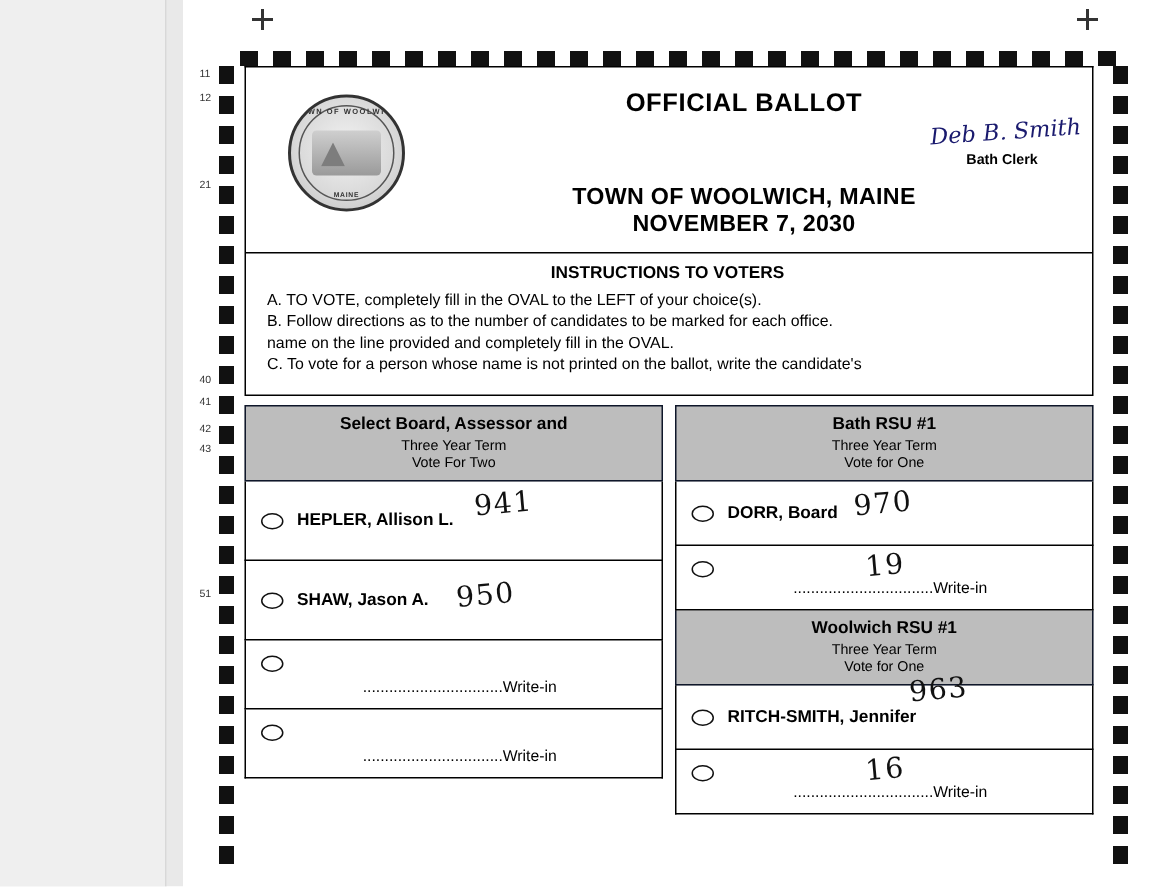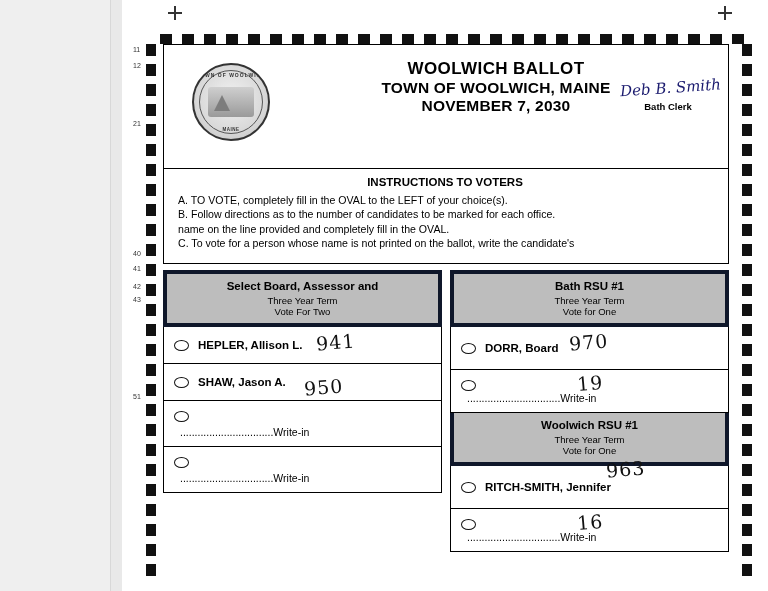--- a/index.html
+++ b/index.html
@@ -77,21 +77,21 @@
   }
   .title-block{
     position:absolute;left:110px;right:10px;top:14px;text-align:center;
   }
   .t-official{
     font-size:17px;font-weight:bold;letter-spacing:.4px;
   }
   .t-line{
     font-size:15.5px;font-weight:bold;margin-top:6px;letter-spacing:.2px;
   }
-  .t-line2{font-size:15.5px;font-weight:bold;letter-spacing:.2px;}
+  .t-line2{font-size:15.5px;font-weight:bold;letter-spacing:.2px;margin-top:44px;}
   .t-line3{font-size:15.5px;font-weight:bold;letter-spacing:.2px;}
   .clerk{
     position:absolute;right:12px;top:34px;width:96px;text-align:center;
   }
   .sig{
     font-family:"DejaVu Serif", serif;
     font-style:italic;
     font-size:15px;
     color:#1a1a6e;
     transform:rotate(-4deg);
@@ -115,51 +115,51 @@
   }
   .columns{
     position:relative;
     margin-top:6px;
     display:flex;
     gap:8px;
   }
   .col{width:50%;box-sizing:border-box;}
   .contest-head{
     background:#bdbdbd;
-    border:4px solid #0f172a;
+    border:1px solid #0f172a;
     text-align:center;
     padding:5px 4px 6px 4px;
     box-sizing:border-box;
   }
   .ch-title{font-size:11.5px;font-weight:bold;line-height:14px;}
   .ch-term{font-size:9.5px;margin-top:2px;}
   .ch-vote{font-size:9.5px;}
   .cand{
     border:1px solid #000;
     border-top:none;
-    height:37px;
+    height:53px;
     box-sizing:border-box;
     position:relative;
     display:flex;
     align-items:center;
     padding-left:10px;
   }
   .oval{
     width:13px;height:9px;border:1.4px solid #111;border-radius:50%;
     flex:0 0 auto;margin-right:9px;
   }
   .cname{font-size:11.5px;font-weight:bold;}
   .writein{
     border:1px solid #000;border-top:none;height:46px;
     box-sizing:border-box;position:relative;
     display:flex;align-items:center;padding-left:10px;
   }
   .wline{
     position:absolute;left:16px;right:8px;bottom:8px;
-    font-size:10.5px;text-align:left;color:#000;
+    font-size:10.5px;text-align:center;color:#000;
     letter-spacing:0px;
     white-space:nowrap;
     overflow:hidden;
   }
   .wi-oval{position:absolute;left:10px;top:10px;}
   .tally{
     position:absolute;
     font-family:"DejaVu Serif", serif;
     color:#111;
     font-size:19px;
@@ -280,21 +280,21 @@
 
   <div class="header-box">
     <div class="seal">
       <div class="ring"></div>
       <div class="top-text">TOWN OF WOOLWICH</div>
       <div class="scene"></div>
       <div class="bot-text">MAINE</div>
     </div>
 
     <div class="title-block">
-      <div class="t-official">WOOLWICH BALLOT</div>
+      <div class="t-official">OFFICIAL BALLOT</div>
       <div class="t-line2">TOWN OF WOOLWICH, MAINE</div>
       <div class="t-line3">NOVEMBER 7, 2030</div>
     </div>
 
     <div class="clerk">
       <div class="sig">Deb B. Smith</div>
       <div class="clerk-label">Bath Clerk</div>
     </div>
   </div>
 

